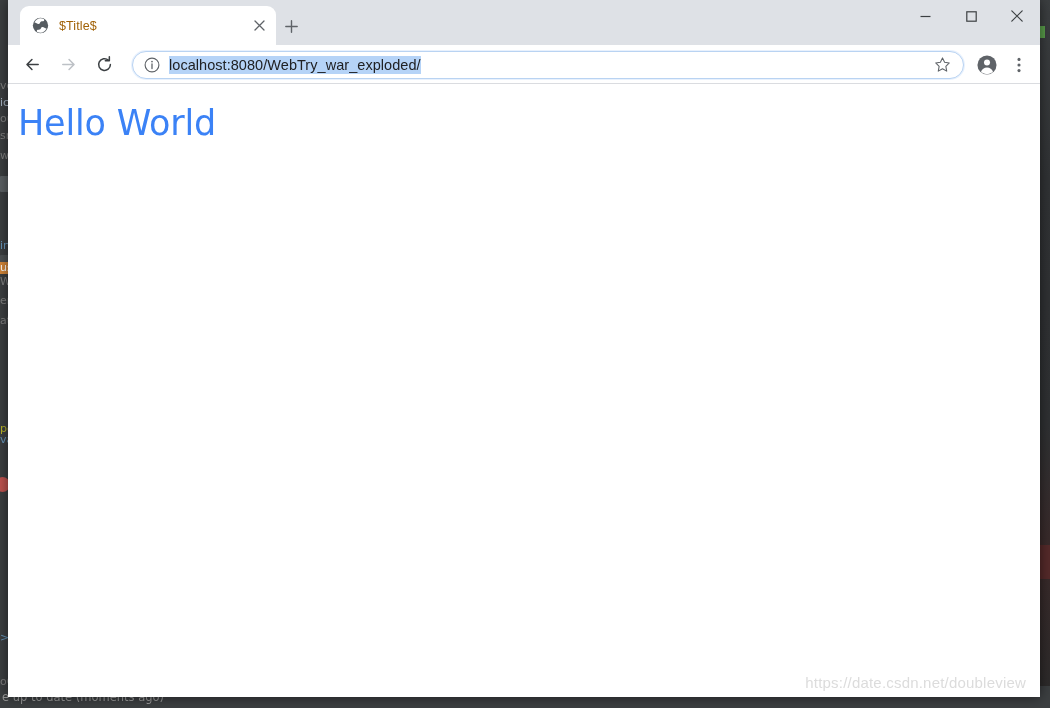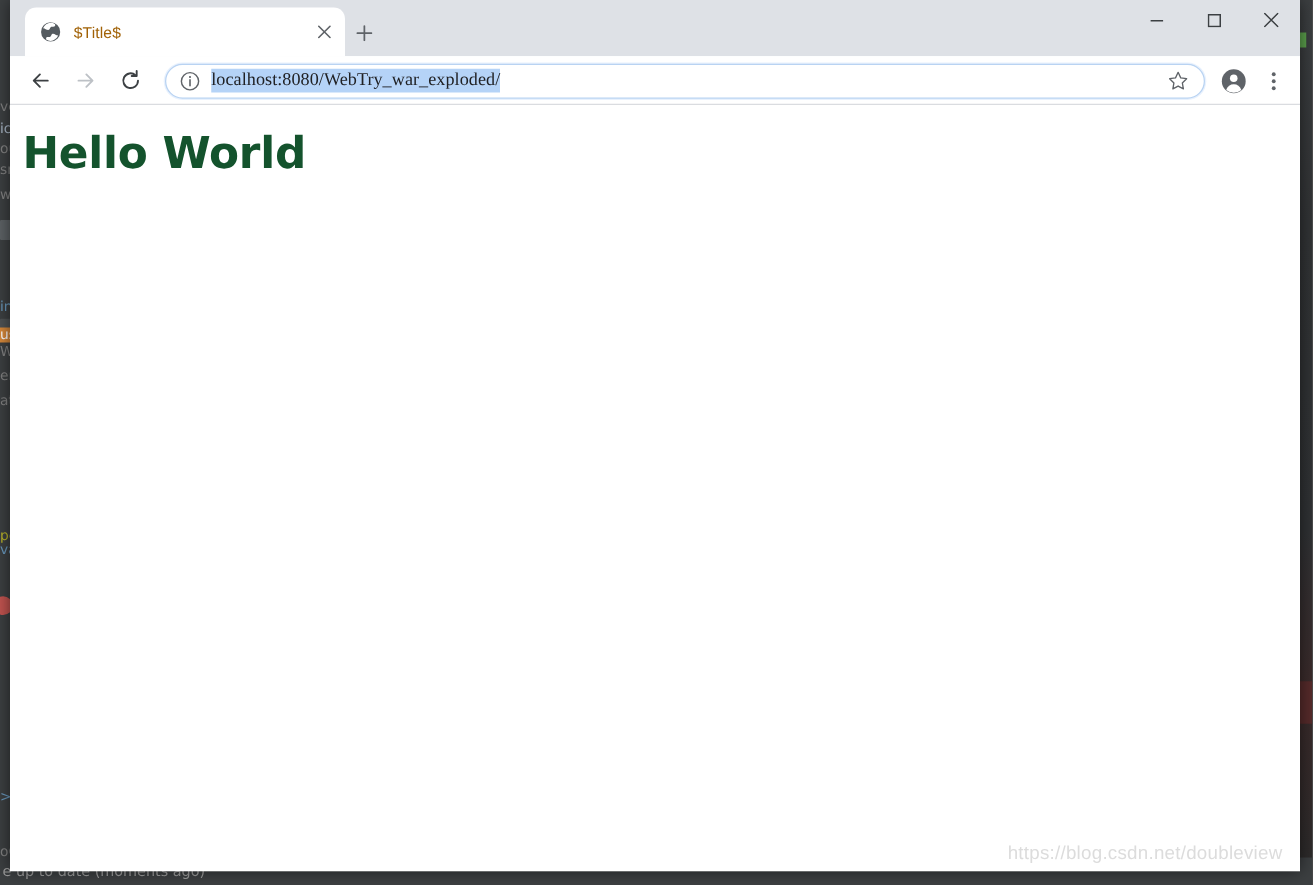--- a/index.html
+++ b/index.html
@@ -238,21 +238,20 @@
     margin: 0 6px 0 10px;
     background: #ffffff;
     border: 1px solid #b9d3f2;
     border-radius: 15px;
     display: flex;
     align-items: center;
     padding: 0 10px 0 10px;
     box-sizing: border-box;
     box-shadow: 0 0 0 1px rgba(26,115,232,.10);
     overflow: hidden;
-    font-family: Liberation Serif, serif;
   }
   .omni-info {
     flex: 0 0 18px;
     width: 18px; height: 18px;
     margin-right: 8px;
     color: #5f6368;
     display: flex;
     align-items: center;
     justify-content: center;
   }
@@ -299,24 +298,24 @@
   .page {
     position: relative;
     height: 613px;
     background: #ffffff;
     overflow: hidden;
   }
   .page-h1 {
     margin: 0;
     padding: 19px 0 0 10px;
     font-family: "Liberation Serif", "DejaVu Serif", serif;
-    font-weight: bold;
+    font-weight: normal;
     font-size: 35px;
     line-height: 40px;
-    color: #14532d;
+    color: #3b82f6;
     letter-spacing: -0.2px;
     font-family: "DejaVu Sans", sans-serif;
   }
 
   
   .watermark {
     position: absolute;
     right: 14px;
     bottom: 6px;
     font-size: 15px;
@@ -459,17 +458,17 @@
           <circle cx="9" cy="9" r="1.55" fill="#5f6368"></circle>
           <circle cx="9" cy="14.6" r="1.55" fill="#5f6368"></circle>
         </svg>
       </div>
 
       <div class="toolbar-sep"></div>
     </div>
 
     <div class="page">
       <h1 class="page-h1">Hello World</h1>
-      <div class="watermark">https://blog.csdn.net/doubleview</div>
+      <div class="watermark">https://date.csdn.net/doubleview</div>
     </div>
 
   </div>
 </div>
 
 </body></html>

